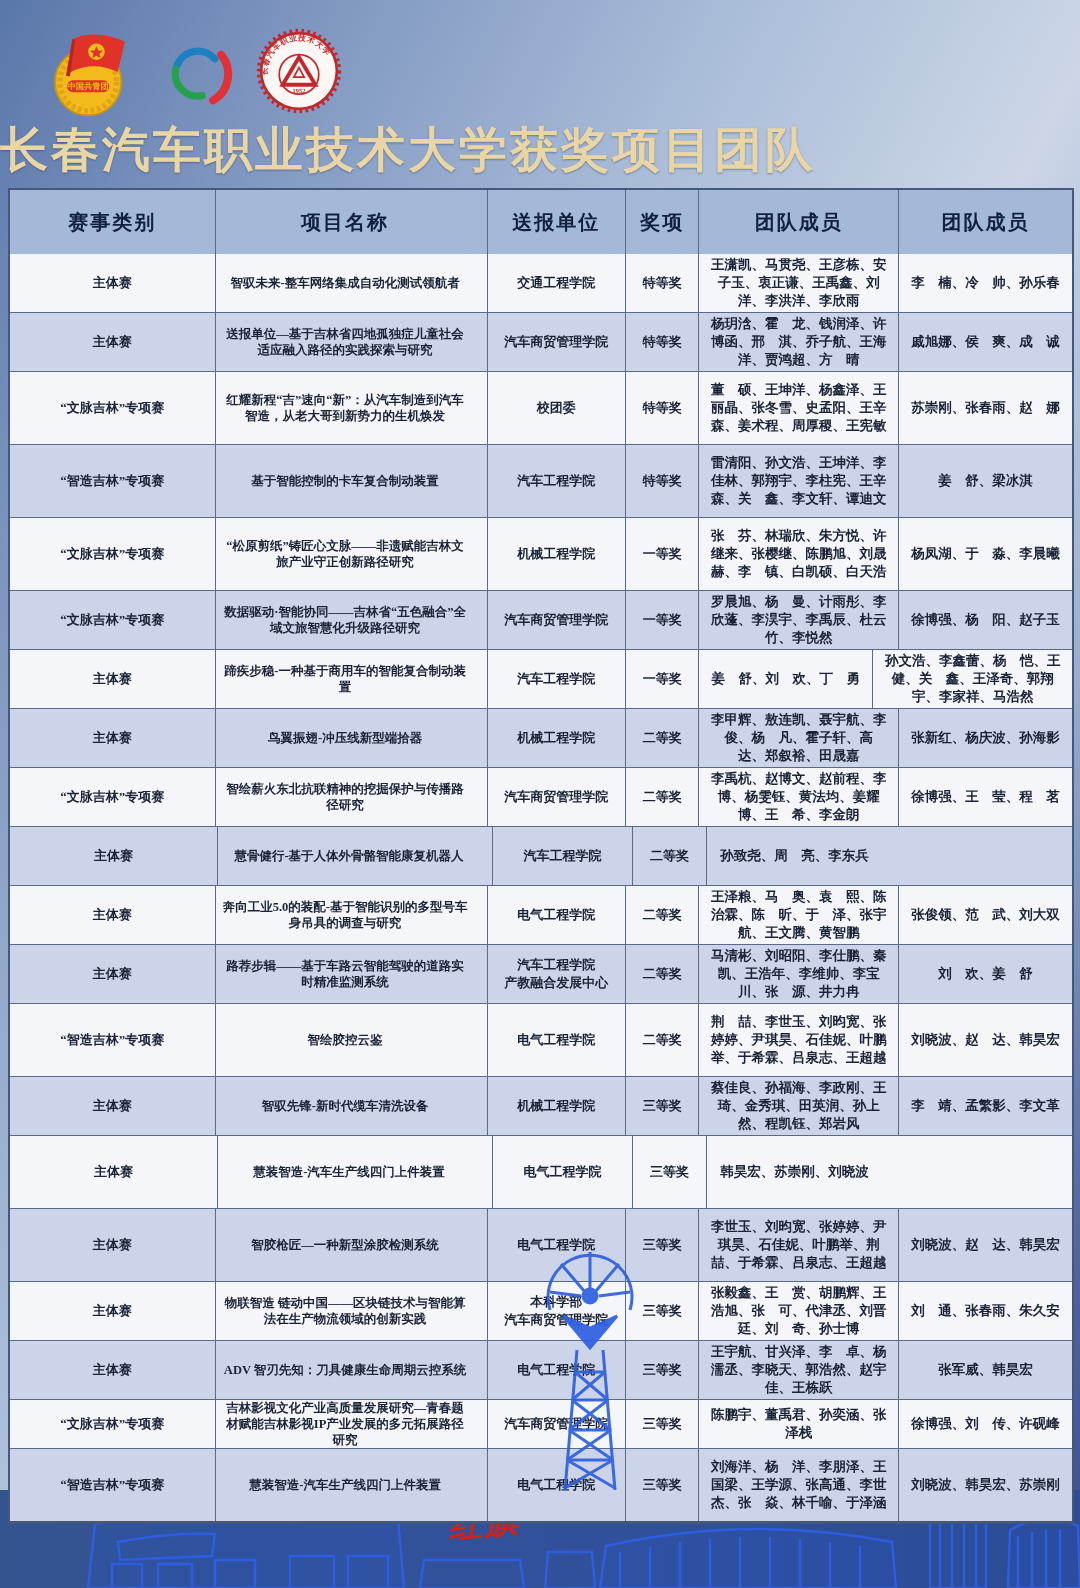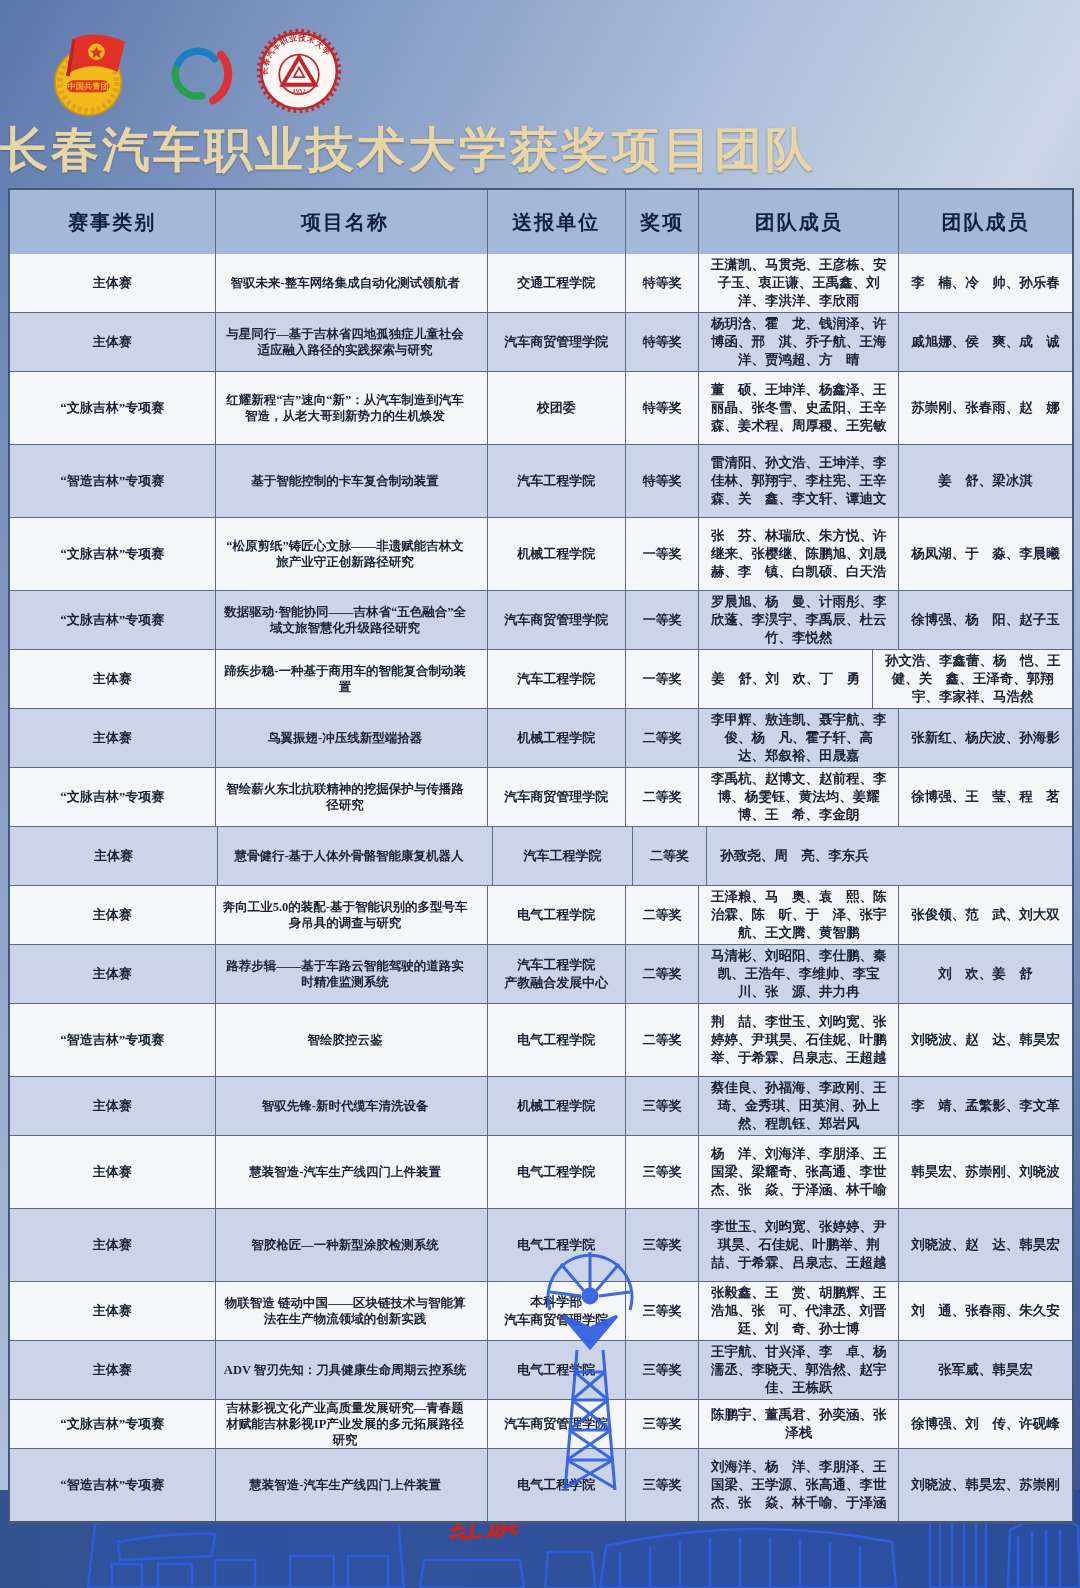--- a/index.html
+++ b/index.html
@@ -106,21 +106,21 @@
         <div class="trow odd h3">
       <div class="c c1">主体赛</div>
       <div class="c c2">智驭未来-整车网络集成自动化测试领航者</div>
       <div class="c c3">交通工程学院</div>
       <div class="c c4">特等奖</div>
       <div class="c c5">王潇凯、马贯尧、王彦栋、安子玉、衷正谦、王禹鑫、刘　洋、李洪洋、李欣雨</div>
       <div class="c c6">李　楠、冷　帅、孙乐春</div>
     </div>
         <div class="trow even h3">
       <div class="c c1">主体赛</div>
-      <div class="c c2">与星同行—基于吉林省四地孤独症儿童社会适应融入路径的实践探索与研究</div>
+      <div class="c c2">送报单位—基于吉林省四地孤独症儿童社会适应融入路径的实践探索与研究</div>
       <div class="c c3">汽车商贸管理学院</div>
       <div class="c c4">特等奖</div>
       <div class="c c5">杨玥浛、霍　龙、钱润泽、许博函、邢　淇、乔子航、王海洋、贾鸿超、方　晴</div>
       <div class="c c6">戚旭娜、侯　爽、成　诚</div>
     </div>
         <div class="trow odd h4">
       <div class="c c1">“文脉吉林”专项赛</div>
       <div class="c c2">红耀新程“吉”速向“新”：从汽车制造到汽车智造，从老大哥到新势力的生机焕发</div>
       <div class="c c3">校团委</div>
       <div class="c c4">特等奖</div>
@@ -213,21 +213,20 @@
       <div class="c c3">机械工程学院</div>
       <div class="c c4">三等奖</div>
       <div class="c c5">蔡佳良、孙福海、李政刚、王　琦、金秀琪、田英润、孙上然、程凯钰、郑岩风</div>
       <div class="c c6">李　靖、孟繁影、李文革</div>
     </div>
         <div class="trow odd h4">
       <div class="c c1">主体赛</div>
       <div class="c c2">慧装智造-汽车生产线四门上件装置</div>
       <div class="c c3">电气工程学院</div>
       <div class="c c4">三等奖</div>
-      <div class="c c5">杨　洋、刘海洋、李朋泽、王国梁、梁耀奇、张高通、李世杰、张　焱、于泽涵、林千喻</div>
       <div class="c c6">韩昊宏、苏崇刚、刘晓波</div>
     </div>
         <div class="trow even h4">
       <div class="c c1">主体赛</div>
       <div class="c c2">智胶枪匠—一种新型涂胶检测系统</div>
       <div class="c c3">电气工程学院</div>
       <div class="c c4">三等奖</div>
       <div class="c c5">李世玉、刘昀宽、张婷婷、尹琪昊、石佳妮、叶鹏举、荆　喆、于希霖、吕泉志、王超越</div>
       <div class="c c6">刘晓波、赵　达、韩昊宏</div>
     </div>

